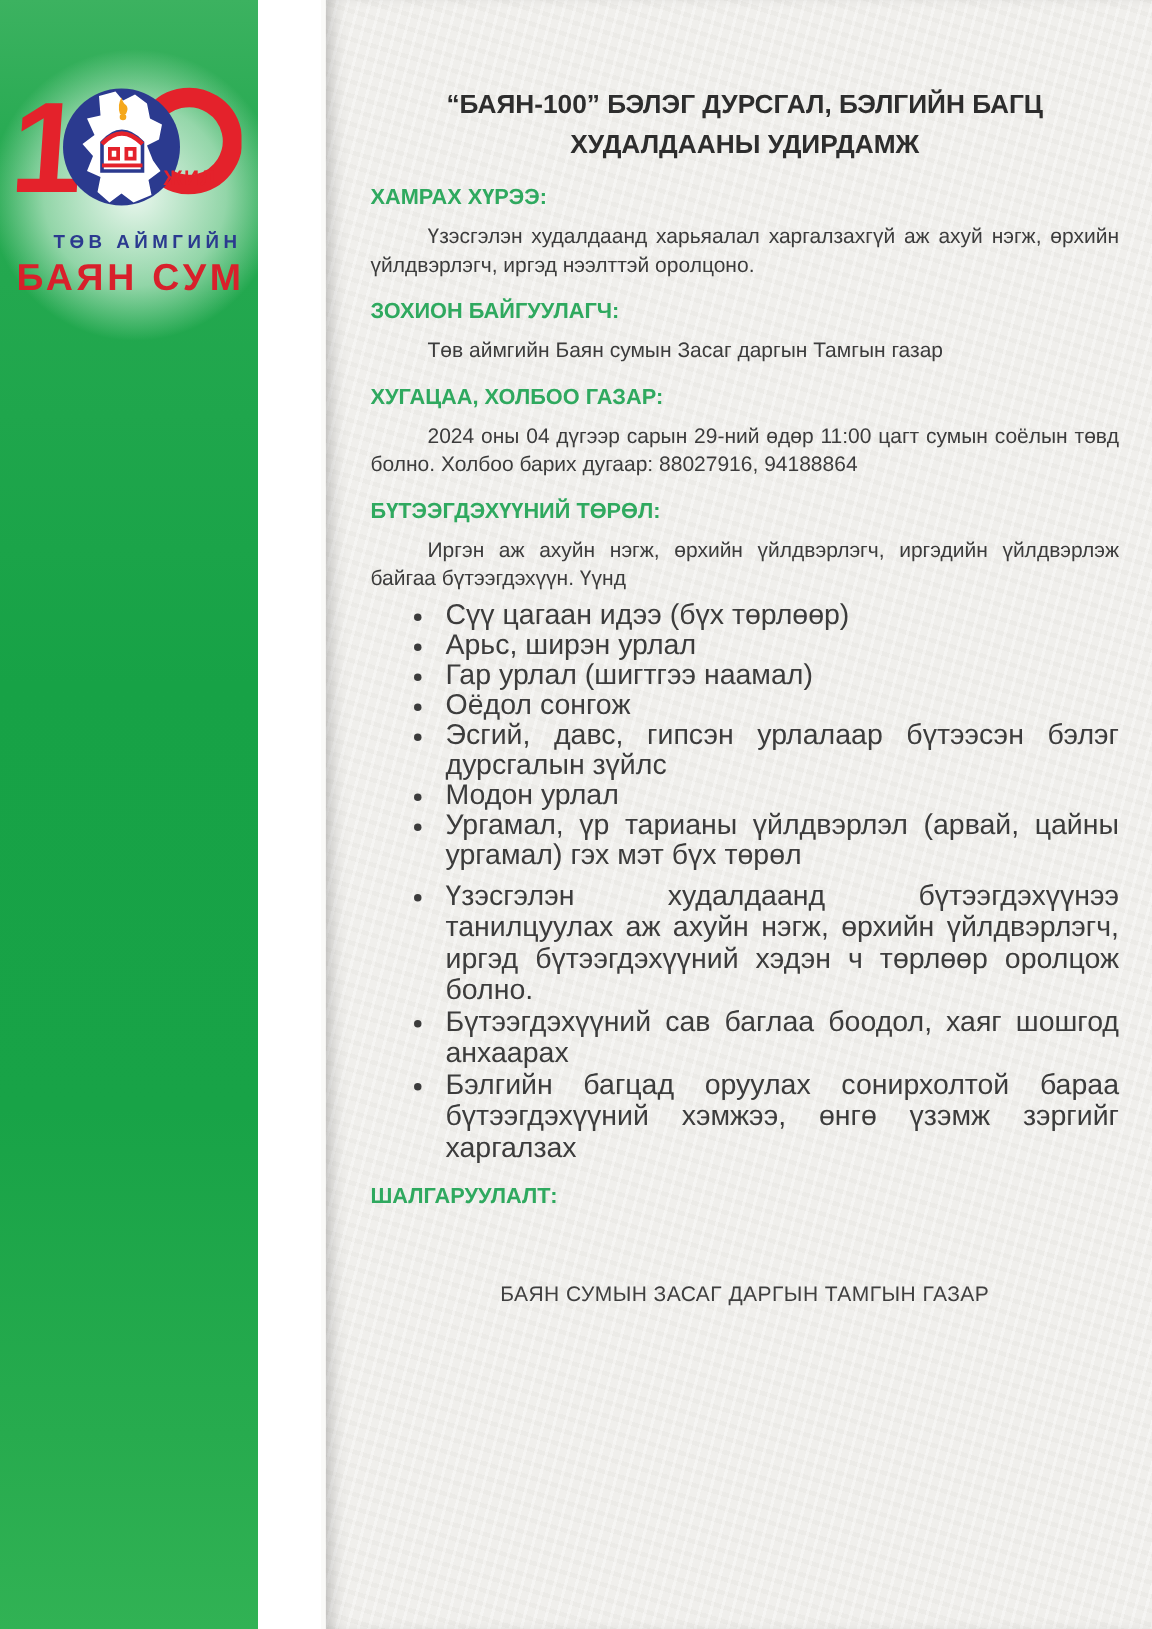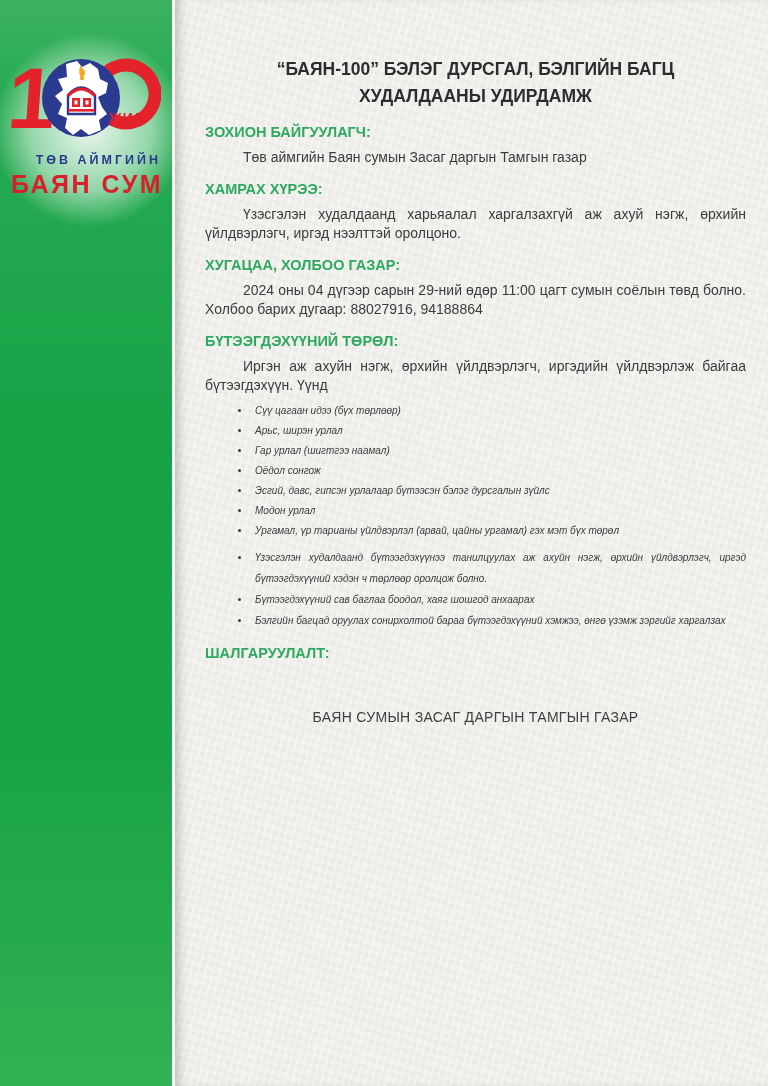--- a/index.html
+++ b/index.html
@@ -26,27 +26,28 @@
   .paper {
     position:relative; flex:1; height:100%;
     background:
       repeating-linear-gradient(105deg, rgba(255,255,255,0.35) 0 2px, rgba(0,0,0,0) 2px 7px),
       repeating-linear-gradient(17deg, rgba(222,221,216,0.25) 0 3px, rgba(0,0,0,0) 3px 9px),
       #f0efec;
     box-shadow: inset 9px 0 12px -7px rgba(70,70,70,0.38);
     border-left:3px solid #fafaf8;
     padding:56px 22px 16px 30px;
     color:#3c3c3c;
+    margin-left:42px;
   }
   .title { text-align:center; font-weight:bold; font-size:17.5px; line-height:27px; color:#2d2d2d; }
   .sec-h { color:#2fa95f; font-size:14.5px; font-weight:bold; margin:14px 0 8px; }
   .sec-h.first { margin-top:16px; }
   .para { font-size:14px; line-height:19px; text-align:justify; text-indent:38px; }
   ul { margin:6px 0 4px; padding-left:46px; list-style:disc; }
-  li { font-size:10px; line-height:20px; padding-left:4px; text-align:justify;font-style:italic; }
+  li { font-size:19px; line-height:20px; padding-left:4px; text-align:justify; }
   ul.loose li { line-height:21px; }
   .footer { margin-top:48px; text-align:center; font-size:14px; color:#3f3f3f; letter-spacing:0.3px; }
 </style>
 </head>
 <body>
 
 <div class="page">
 
   <aside class="strip">
     <div class="glow"></div>
@@ -82,27 +83,27 @@
 
   <main class="paper">
 
     <h1 class="title">
       <div>“БАЯН-100” БЭЛЭГ ДУРСГАЛ, БЭЛГИЙН БАГЦ</div>
       <div>ХУДАЛДААНЫ УДИРДАМЖ</div>
     </h1>
 
 
     <section>
-      <h2 class="sec-h">ЗОХИОН БАЙГУУЛАГЧ:</h2>
-      <p class="para">Төв аймгийн Баян сумын Засаг даргын Тамгын газар</p>
+      <h2 class="sec-h">ХАМРАХ ХҮРЭЭ:</h2>
+      <p class="para">Үзэсгэлэн худалдаанд харьяалал харгалзахгүй аж ахуй нэгж, өрхийн үйлдвэрлэгч, иргэд нээлттэй оролцоно.</p>
     </section>
 
     <section>
-      <h2 class="sec-h">ХАМРАХ ХҮРЭЭ:</h2>
-      <p class="para">Үзэсгэлэн худалдаанд харьяалал харгалзахгүй аж ахуй нэгж, өрхийн үйлдвэрлэгч, иргэд нээлттэй оролцоно.</p>
+      <h2 class="sec-h">ЗОХИОН БАЙГУУЛАГЧ:</h2>
+      <p class="para">Төв аймгийн Баян сумын Засаг даргын Тамгын газар</p>
     </section>
 
     <section>
       <h2 class="sec-h">ХУГАЦАА, ХОЛБОО ГАЗАР:</h2>
       <p class="para">2024 оны 04 дүгээр сарын 29-ний өдөр 11:00 цагт сумын соёлын төвд болно. Холбоо барих дугаар: 88027916, 94188864</p>
     </section>
 
     <section>
       <h2 class="sec-h">БҮТЭЭГДЭХҮҮНИЙ ТӨРӨЛ:</h2>
       <p class="para">Иргэн аж ахуйн нэгж, өрхийн үйлдвэрлэгч, иргэдийн үйлдвэрлэж байгаа бүтээгдэхүүн. Үүнд</p>

